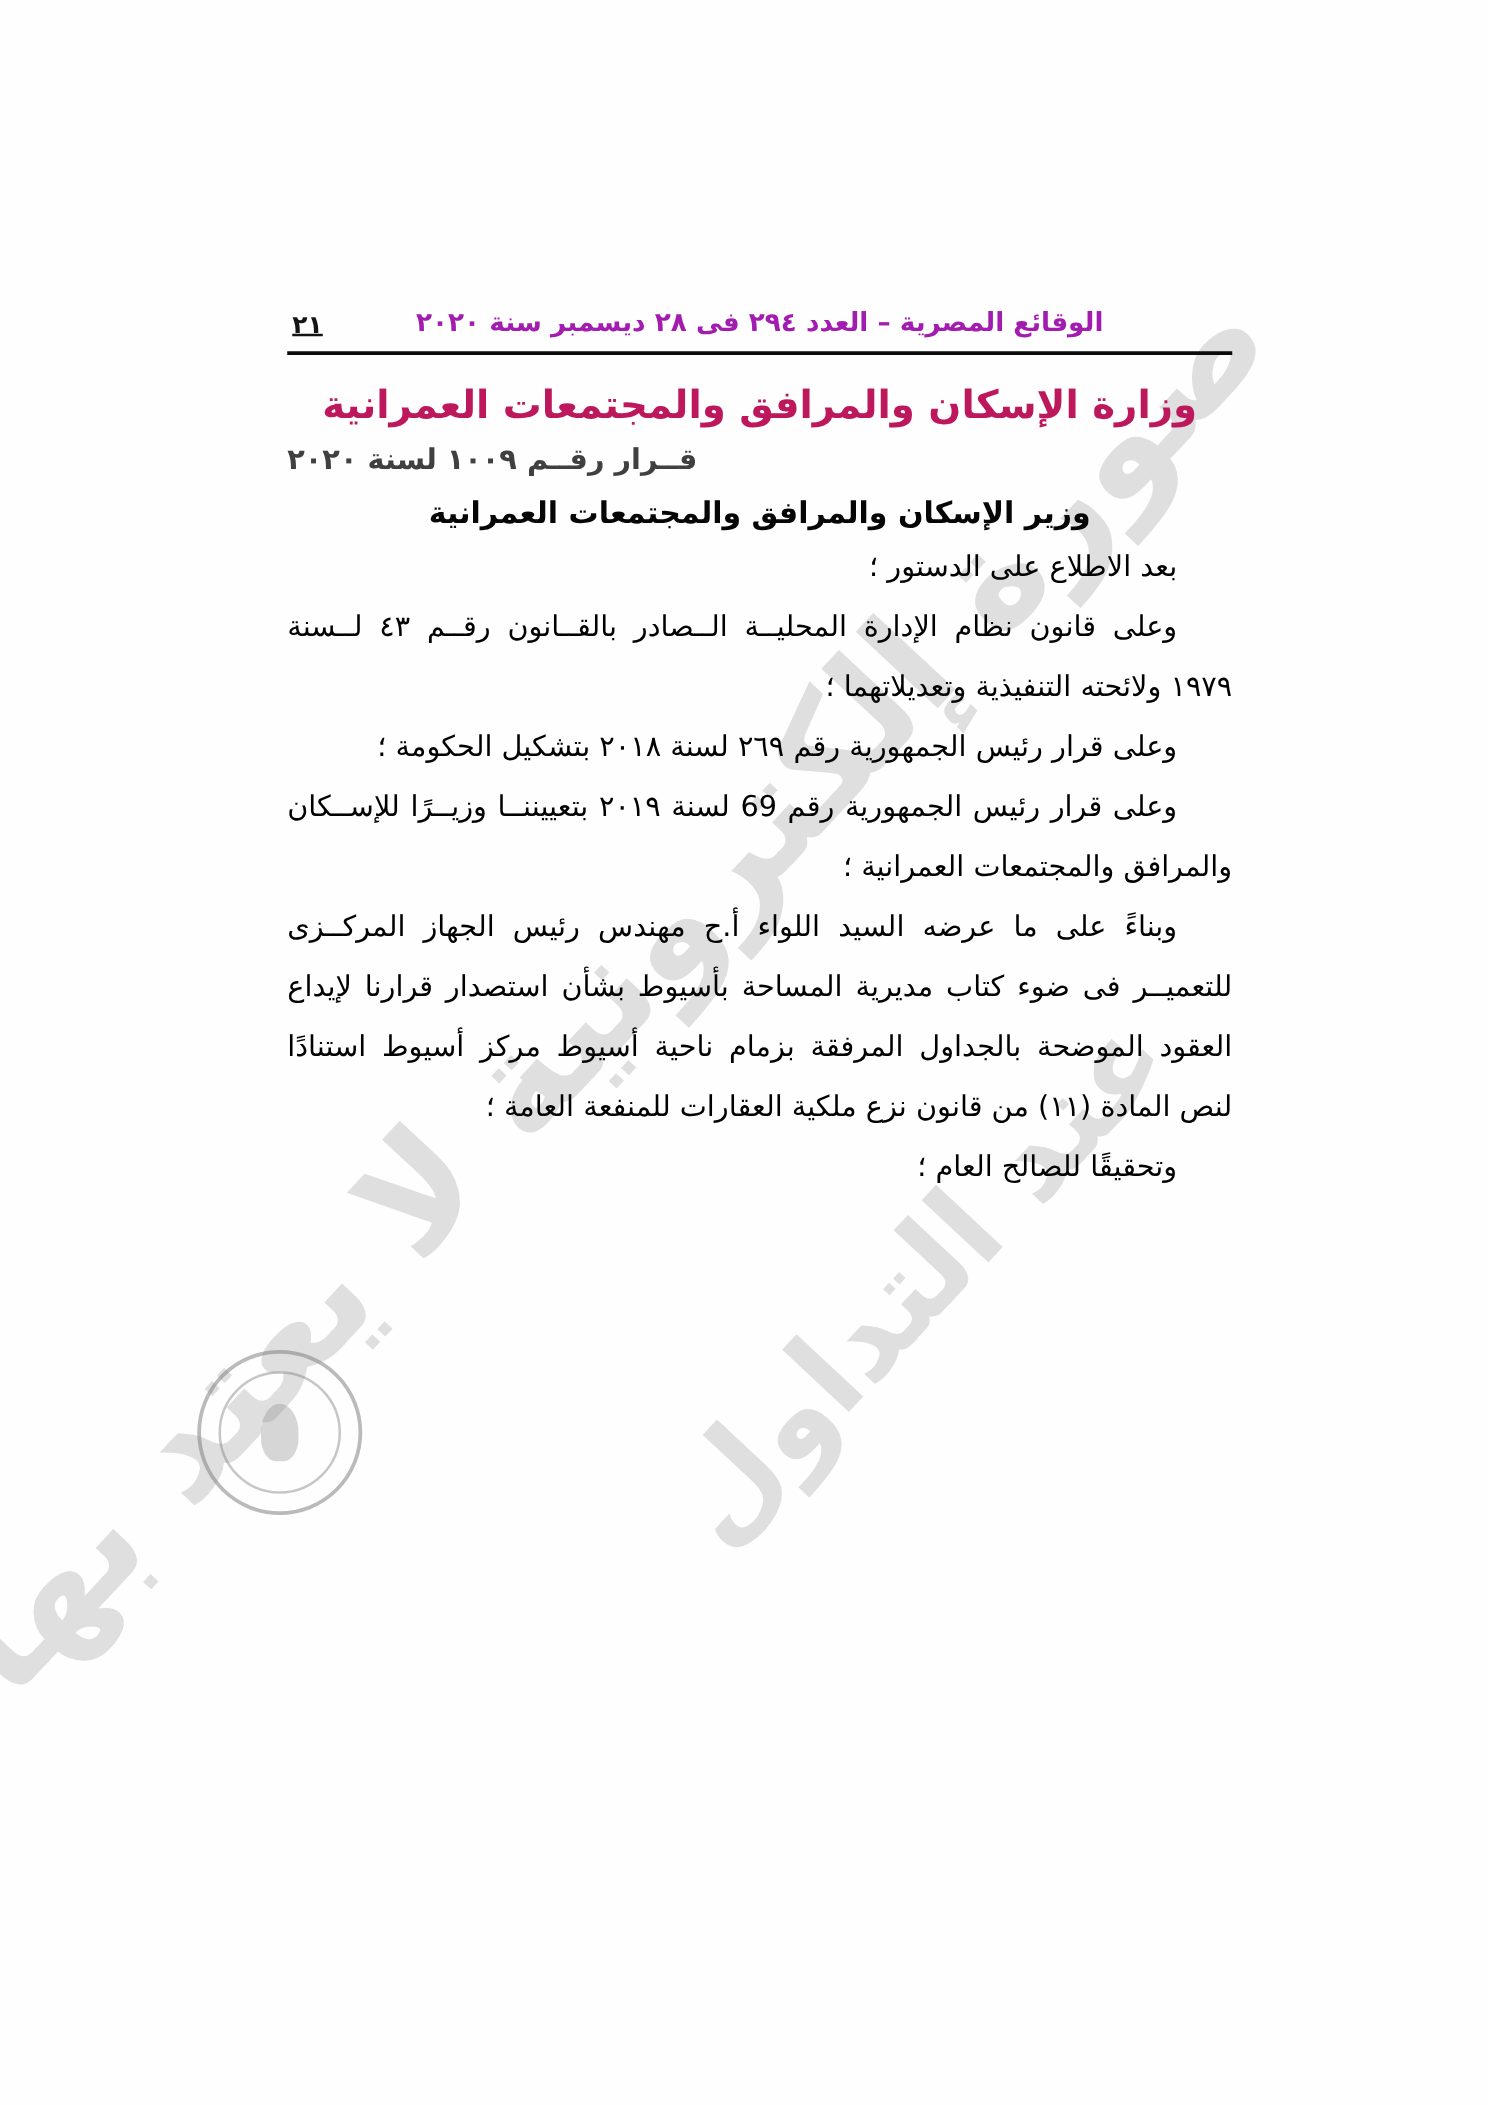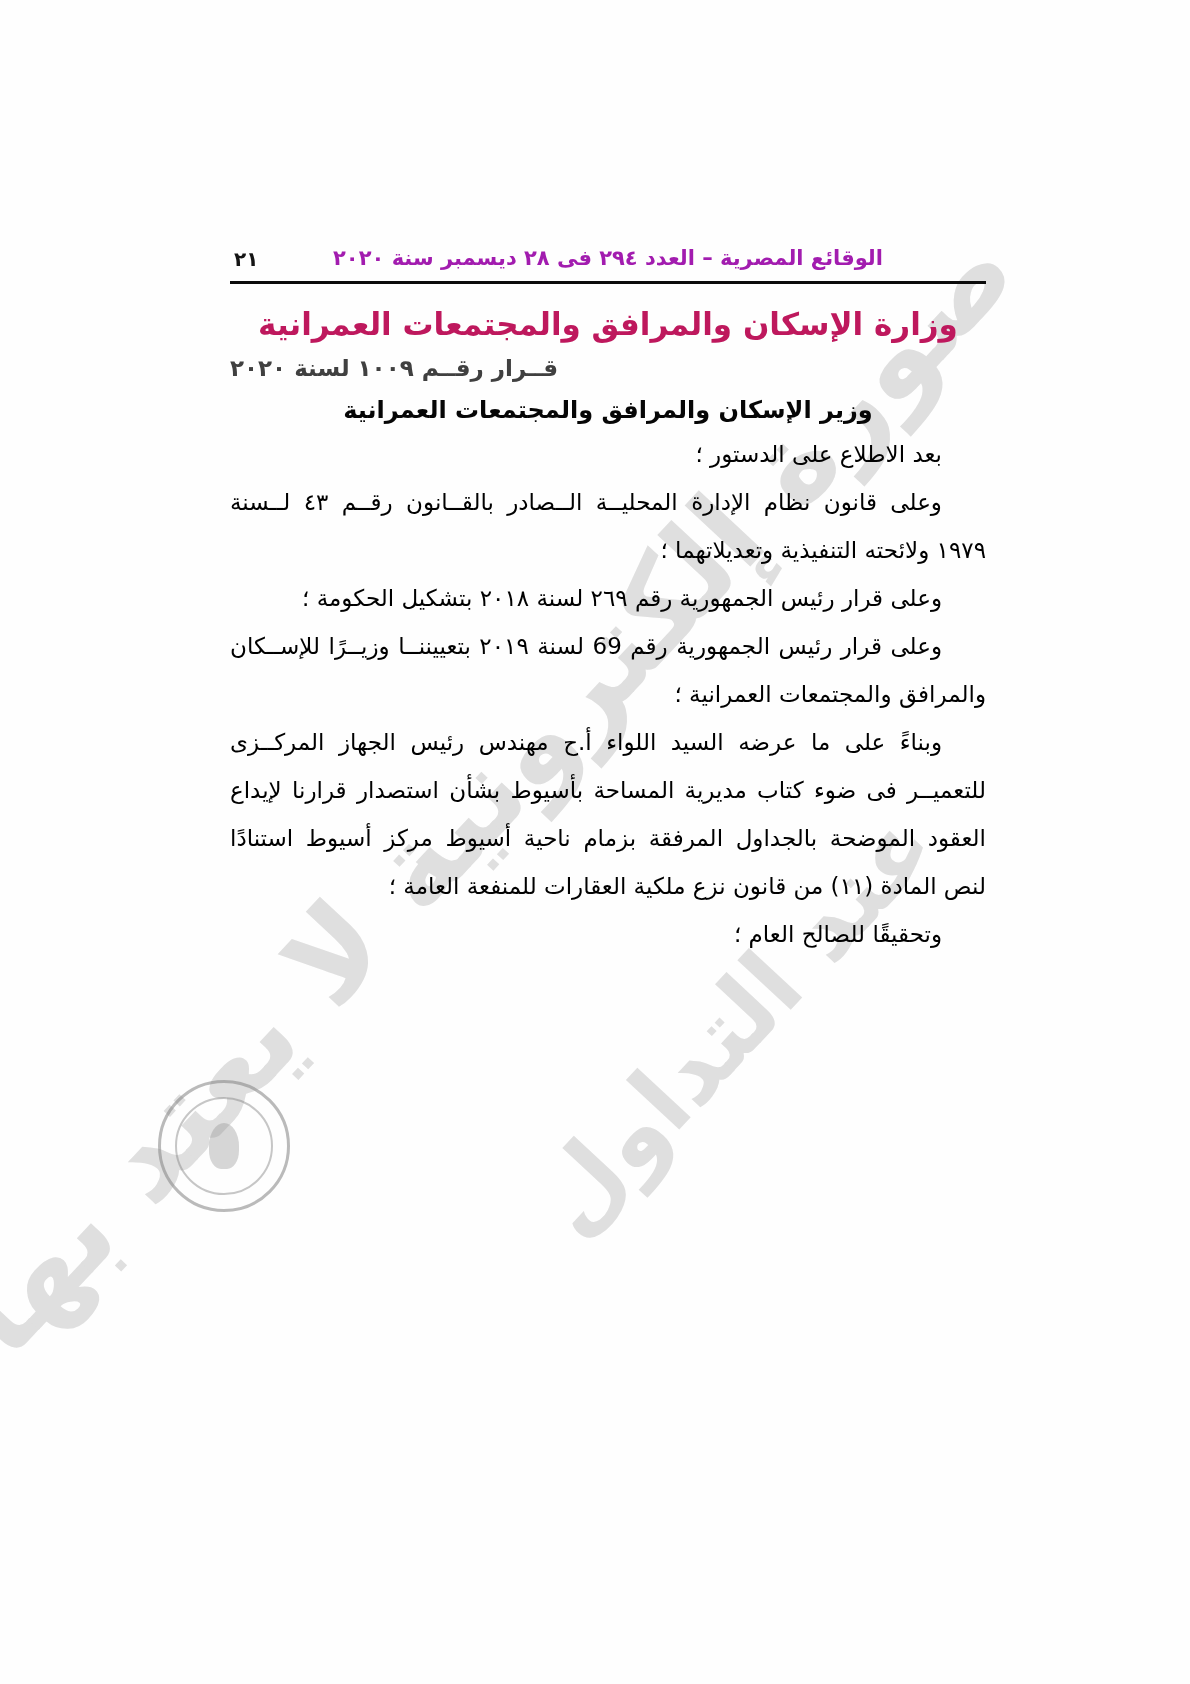--- a/index.html
+++ b/index.html
@@ -82,20 +82,21 @@
     font-size: 21px;
     font-weight: bold;
     color: #a21caf;
   }
   .page-number {
     position: absolute;
     left: 4px;
     top: 1px;
     font-size: 20px;
     font-weight: bold;
+    text-decoration: underline;
   }
   .rule {
     height: 3px;
     background: #0b0b0b;
     margin-top: 11px;
   }
 
   .ministry-title {
     margin: 22px 0 0 0;
     text-align: center;

